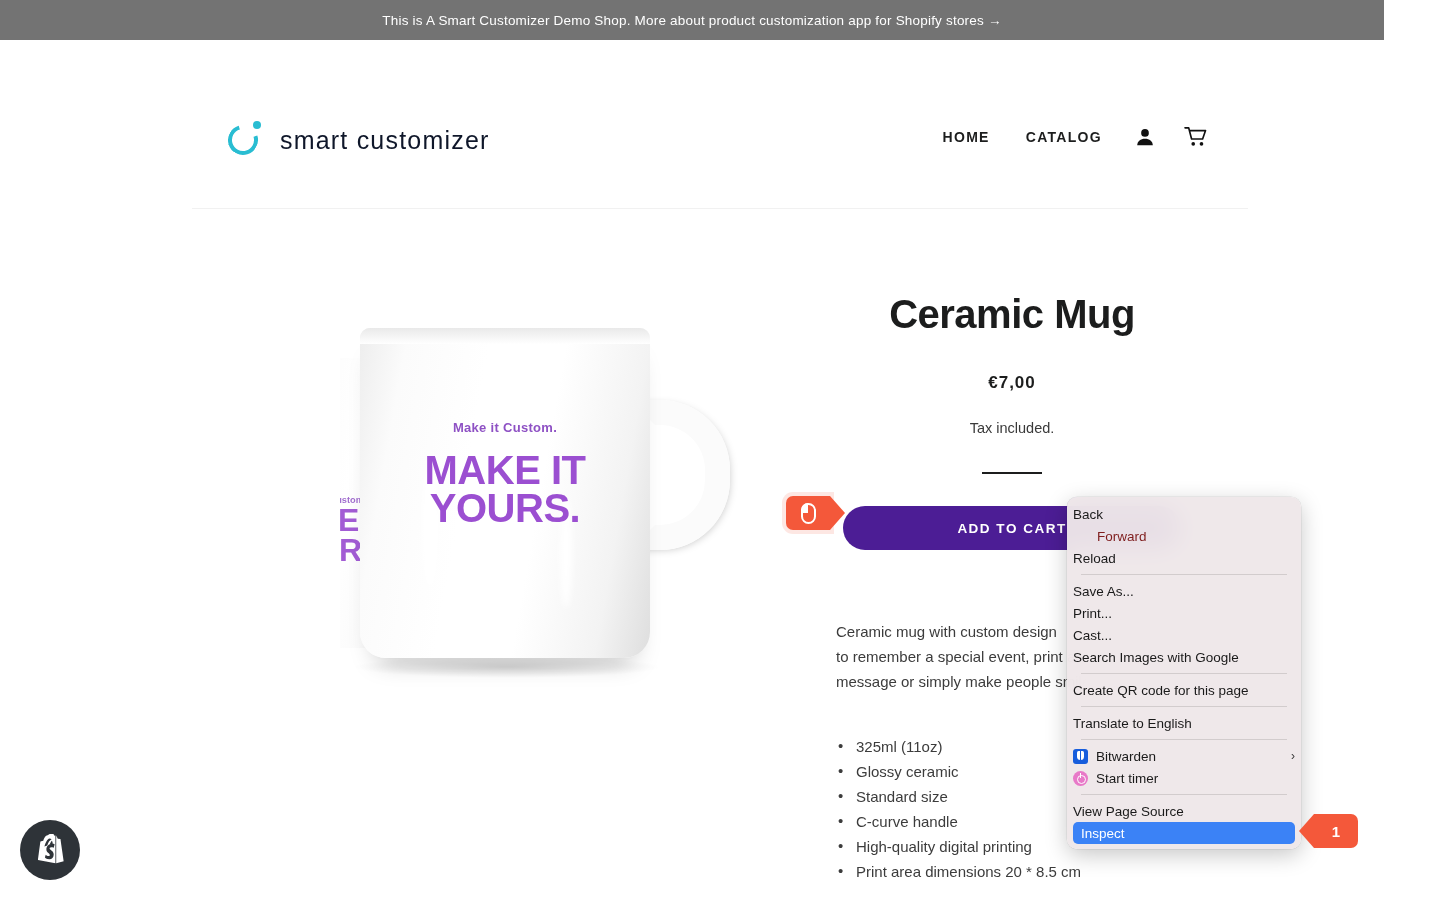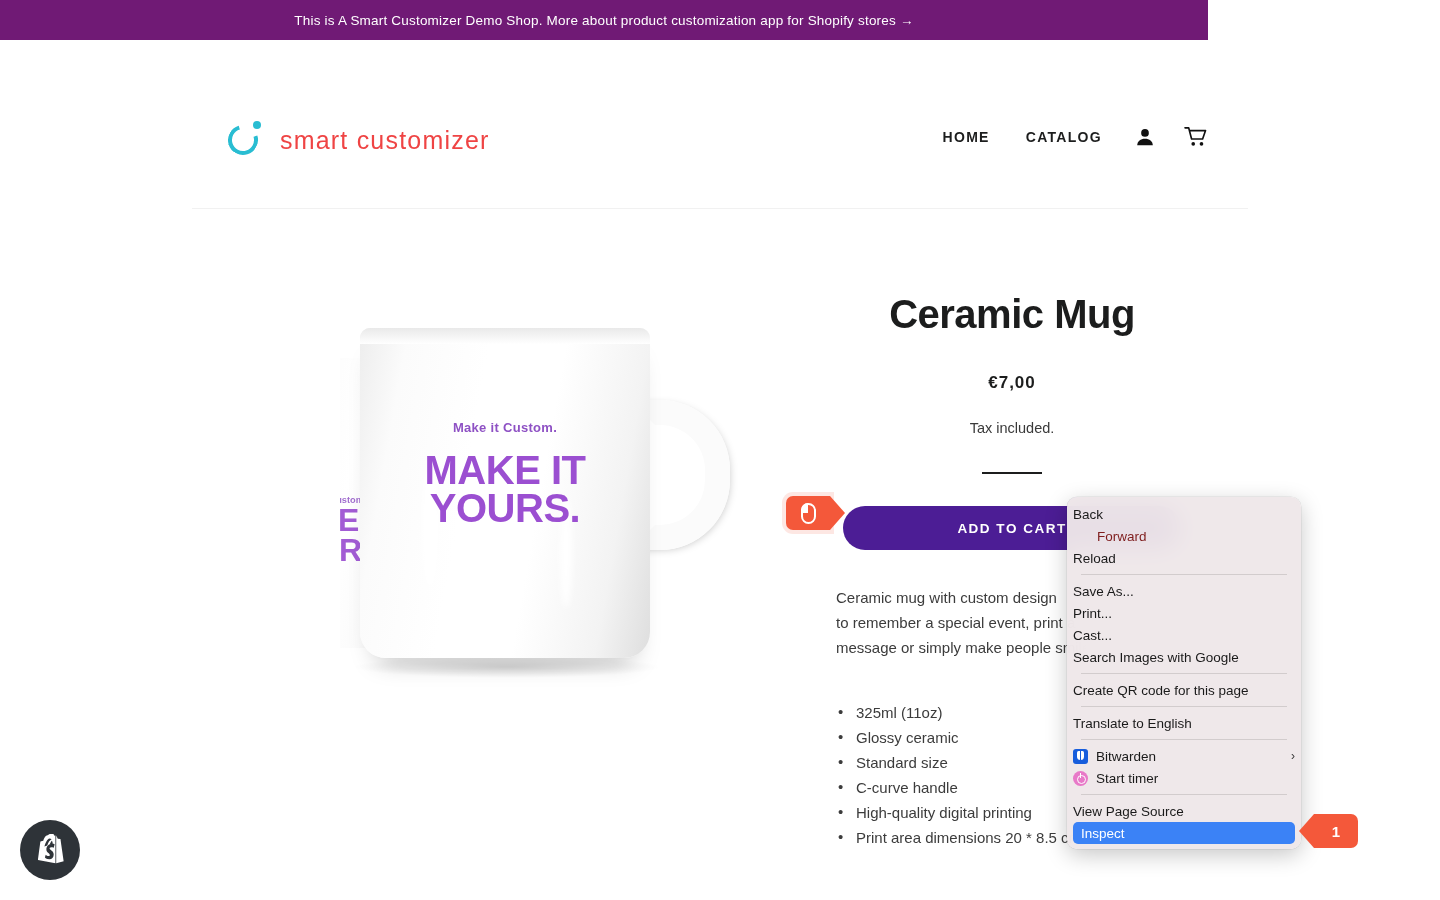--- a/index.html
+++ b/index.html
@@ -6,43 +6,43 @@
   html, body {
     width: 1440px; height: 900px;
     font-family: "Liberation Sans", sans-serif;
     background: #ffffff;
     overflow: hidden;
   }
   #page { position: relative; width: 1440px; height: 900px; background:#fff; }
 
   
   .announce {
-    position:absolute; left:0; top:0; width:1208px; height:40px;
-    background:#701a75; color:#ffffff;
+    position:absolute; left:0; top:0; width:1384px; height:40px;
+    background:#737373; color:#ffffff;
     display:flex; align-items:center; justify-content:center;
   }
   .announce-text { font-size:13.5px; letter-spacing:.2px; font-weight:400; white-space:nowrap; }
 
   
   .header { position:absolute; left:0; top:40px; width:1440px; height:128px; }
   .logo-wrap {
     position:absolute; left:226px; top:80px;
     display:flex; align-items:center; gap:14px;
   }
   .logo-mark { position:relative; width:40px; height:40px; }
   .logo-mark .ring {
     position:absolute; left:2px; top:5px; width:30px; height:30px;
     border:4px solid #29bdd2; border-radius:50%;
     border-top-color:transparent; transform:rotate(28deg);
   }
   .logo-mark .dot {
     position:absolute; right:5px; top:1px; width:8px; height:8px;
     border-radius:50%; background:#29bdd2;
   }
-  .logo-text { font-size:25px; color:#ef4444; font-weight:400; letter-spacing:1.2px; }
+  .logo-text { font-size:25px; color:#0f172a; font-weight:400; letter-spacing:1.2px; }
 
   .nav { position:absolute; right:220px; top:86px; display:flex; align-items:center; gap:4px; }
   .nav-link {
     font-size:14px; font-weight:700; letter-spacing:1.3px; color:#1c1d1d;
     text-decoration:none; padding:0 16px;
   }
   .nav-icon { padding:0 12px; display:flex; align-items:center; color:#111; }
   .header-rule {
     position:absolute; left:192px; top:168px; width:1056px; height:1px; background:#f1f1f1;
   }
@@ -144,21 +144,21 @@
     display:flex; align-items:center; justify-content:center;
     color:#fff; font-size:15px; font-weight:700;
   }
   .step-badge:before {
     content:""; position:absolute; left:-15px; top:0;
     border-top:17px solid transparent; border-bottom:17px solid transparent;
     border-right:15px solid #f4583a;
   }
 
   
-  .desc { position:absolute; left:836px; top:585px; width:260px; color:#3c3c3c; }
+  .desc { position:absolute; left:836px; top:619px; width:260px; color:#3c3c3c; }
   .desc p { font-size:15px; line-height:25px; white-space:nowrap; }
   .desc ul { margin-top:40px; list-style:none; }
   .desc li { font-size:15px; line-height:25px; white-space:nowrap; position:relative; padding-left:20px; }
   .desc li:before {
     content:"•"; position:absolute; left:2px; top:-1px; font-size:15px; color:#3c3c3c;
   }
 
   
   .ctx {
     position:absolute; left:1067px; top:497px; width:234px;

